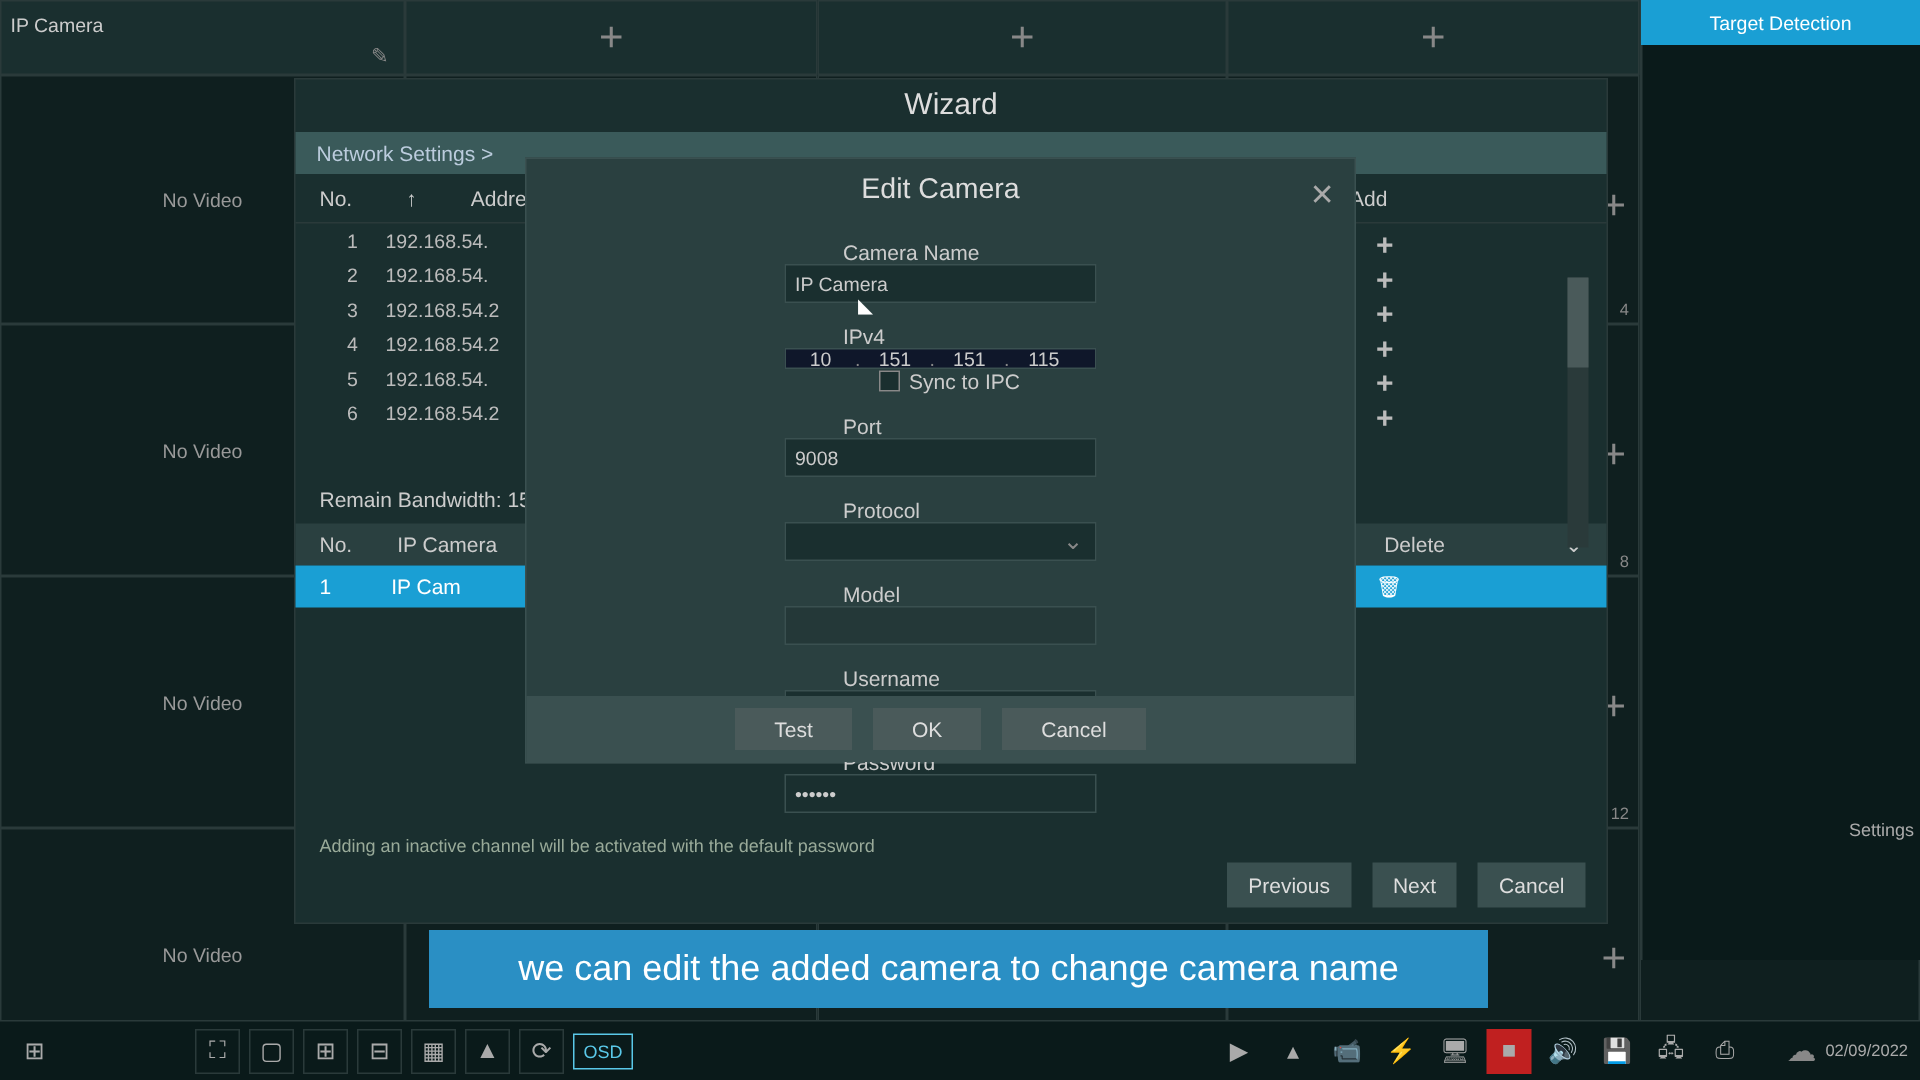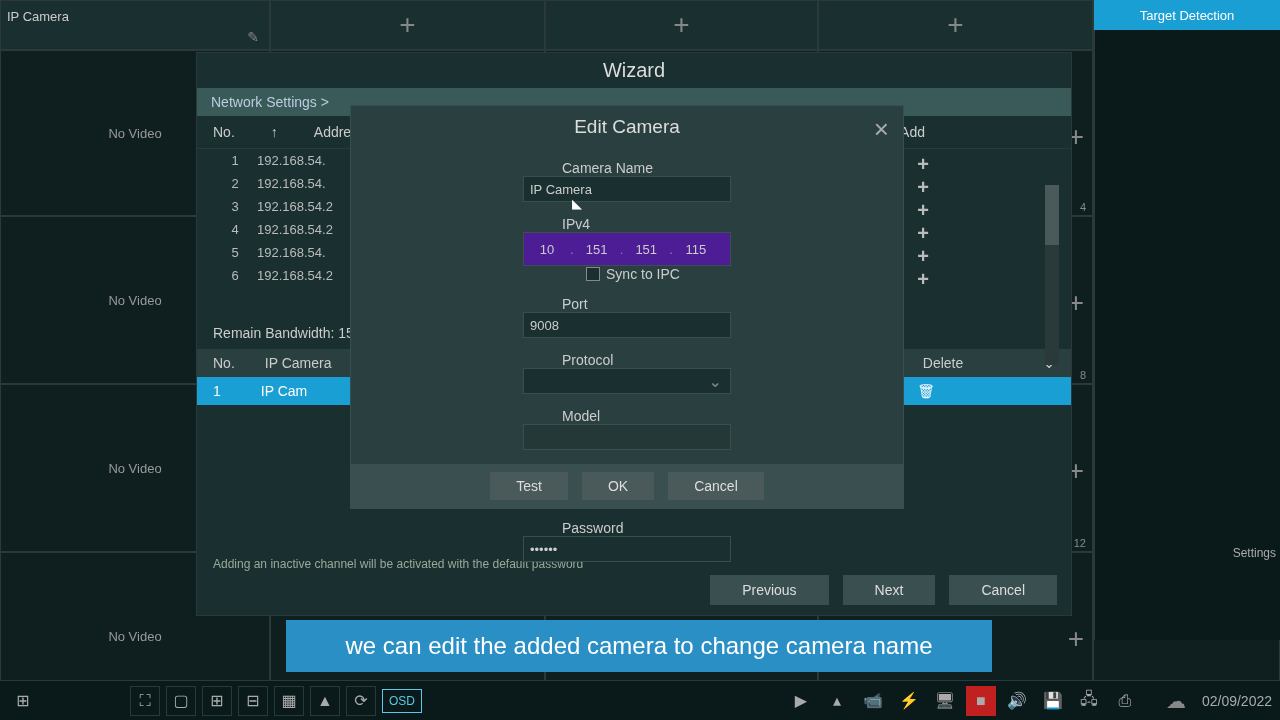--- a/index.html
+++ b/index.html
@@ -33,53 +33,53 @@
 .table-row .c2 { width: 120px; }
 .table-row .add-icon { position: absolute; right: 142px; font-size: 20px; font-weight: bold; }
 .bandwidth { padding: 8px 16px; font-size: 14px; color: #ccc; }
 .lower-head { background: #2a4040; display: flex; padding: 6px 16px; font-size: 14px; color: #ccc; justify-content: space-between; align-items: center; }
 .lower-head-left { display: flex; gap: 30px; }
 .lower-row { background: #1a9fd4; display: flex; padding: 6px 16px; font-size: 14px; color: #fff; justify-content: space-between; align-items: center; }
 .lower-row-left { display: flex; gap: 40px; }
 .trash { font-size: 14px; }
 .hint { position: absolute; bottom: 44px; left: 16px; font-size: 12px; color: #9a9; }
 .wizard-buttons { position: absolute; bottom: 10px; right: 14px; display: flex; gap: 14px; }
-.wbtn { padding: 7px 32px; background: #3a5050; color: #ddd; font-size: 14px; border: none; cursor: pointer; }
+.wbtn { padding: 7px 14px; background: #3a5050; color: #ddd; font-size: 14px; border: none; cursor: pointer; }
 .scrollbar-track { position: absolute; right: 12px; top: 132px; width: 14px; height: 180px; background: #2a3a3a; }
 .scrollbar-thumb { width: 100%; height: 60px; background: #4a5a5a; }
 
 
 .modal { position: absolute; left: 350px; top: 105px; width: 554px; height: 404px; background: #2a4040; border: 1px solid #3a5050; }
 .modal-title { text-align: center; padding: 10px; font-size: 19px; color: #ddd; position: relative; }
 .close-x { position: absolute; right: 14px; top: 8px; font-size: 26px; color: #aaa; cursor: pointer; }
 .form { padding: 12px 24px; }
 .form-row { display: flex; align-items: center; margin-bottom: 14px; flex-direction: column; }
 .form-label { width: 130px; font-size: 14px; color: #ccc; }
 .form-input { width: 208px; height: 26px; background: #1a2f2f; border: 1px solid #3a5050; color: #ccc; padding: 0 6px; font-size: 13px; }
-.ip-group { display: flex; width: 208px; height: 34px; background: #4c1d95; border: 1px solid #3a5050; align-items: center; }
+.ip-group { display: flex; width: 208px; height: 14px; background: #0f172a; border: 1px solid #3a5050; align-items: center; }
 .ip-oct { width: 46px; text-align: center; background: transparent; border: none; color: #ccc; font-size: 13px; }
 .ip-dot { color: #888; font-size: 13px; }
 .sync { margin-left: 12px; display: flex; align-items: center; font-size: 14px; color: #ccc; }
 .checkbox { width: 14px; height: 14px; border: 1px solid #888; margin-right: 6px; background: #1a2f2f; }
 .select { width: 208px; height: 26px; background: #1a2f2f; border: 1px solid #3a5050; display: flex; align-items: center; justify-content: flex-end; padding: 0 8px; color: #888; }
 .model-box { width: 208px; height: 26px; background: #243838; border: 1px solid #3a5050; }
 .modal-buttons { background: #3a5050; padding: 8px; display: flex; justify-content: center; gap: 14px; position: absolute; bottom: 0; left: 0; right: 0; }
 .mbtn { padding: 6px 26px; background: #4a5a5a; color: #ddd; font-size: 14px; border: none; cursor: pointer; }
 .cursor-arrow { position: absolute; left: 572px; top: 196px; font-size: 13px; color: #fff; pointer-events: none; }
 
 
 .subtitle { position: absolute; left: 286px; top: 620px; width: 706px; padding: 12px 20px; background: #2a8fc4; color: #fff; font-size: 24px; text-align: center; }
 
 
 .toolbar { position: absolute; bottom: 0; left: 0; right: 0; height: 40px; background: #0a1a1a; border-top: 1px solid #2a3a3a; display: flex; align-items: center; padding: 0 8px; gap: 6px; }
 .tb-icon { width: 30px; height: 30px; display: flex; align-items: center; justify-content: center; color: #aaa; font-size: 16px; border: 1px solid #2a3a3a; cursor: pointer; }
 .tb-icon.noborder { border: none; }
 .osd { color: #5ac8e8; font-size: 12px; border: 1px solid #5ac8e8; padding: 4px 6px; }
 .toolbar-right { margin-left: auto; display: flex; align-items: center; gap: 6px; }
-.datetime { display: flex; flex-direction: column; font-size: 14px; color: #aaa; text-align: right; margin-left: 10px; }
+.datetime { display: flex; flex-direction: column; font-size: 11px; color: #aaa; text-align: right; }
 .red { background: #c02020; }
 .cloud { margin-left: 20px; font-size: 20px; color: #888; }
 </style>
 </head>
 <body>
 
 <div class="bg-grid">
   <div class="cell cell-header">
     <span class="camera-title">IP Camera</span>
     <span class="pencil-icon">✎</span>

